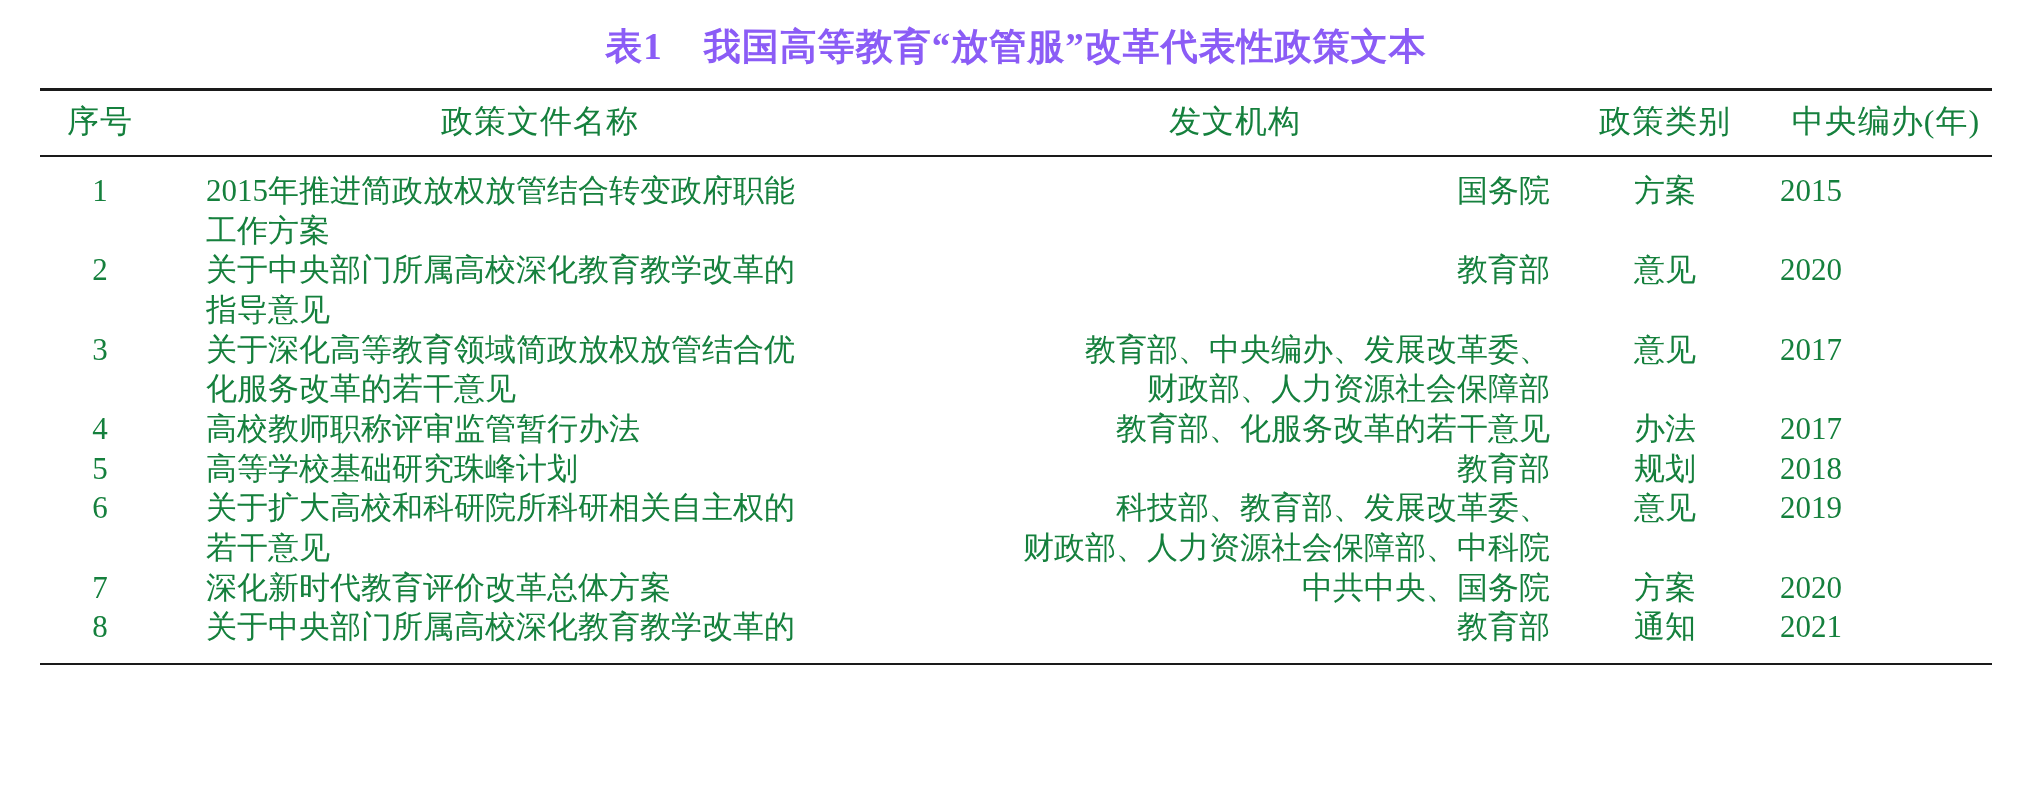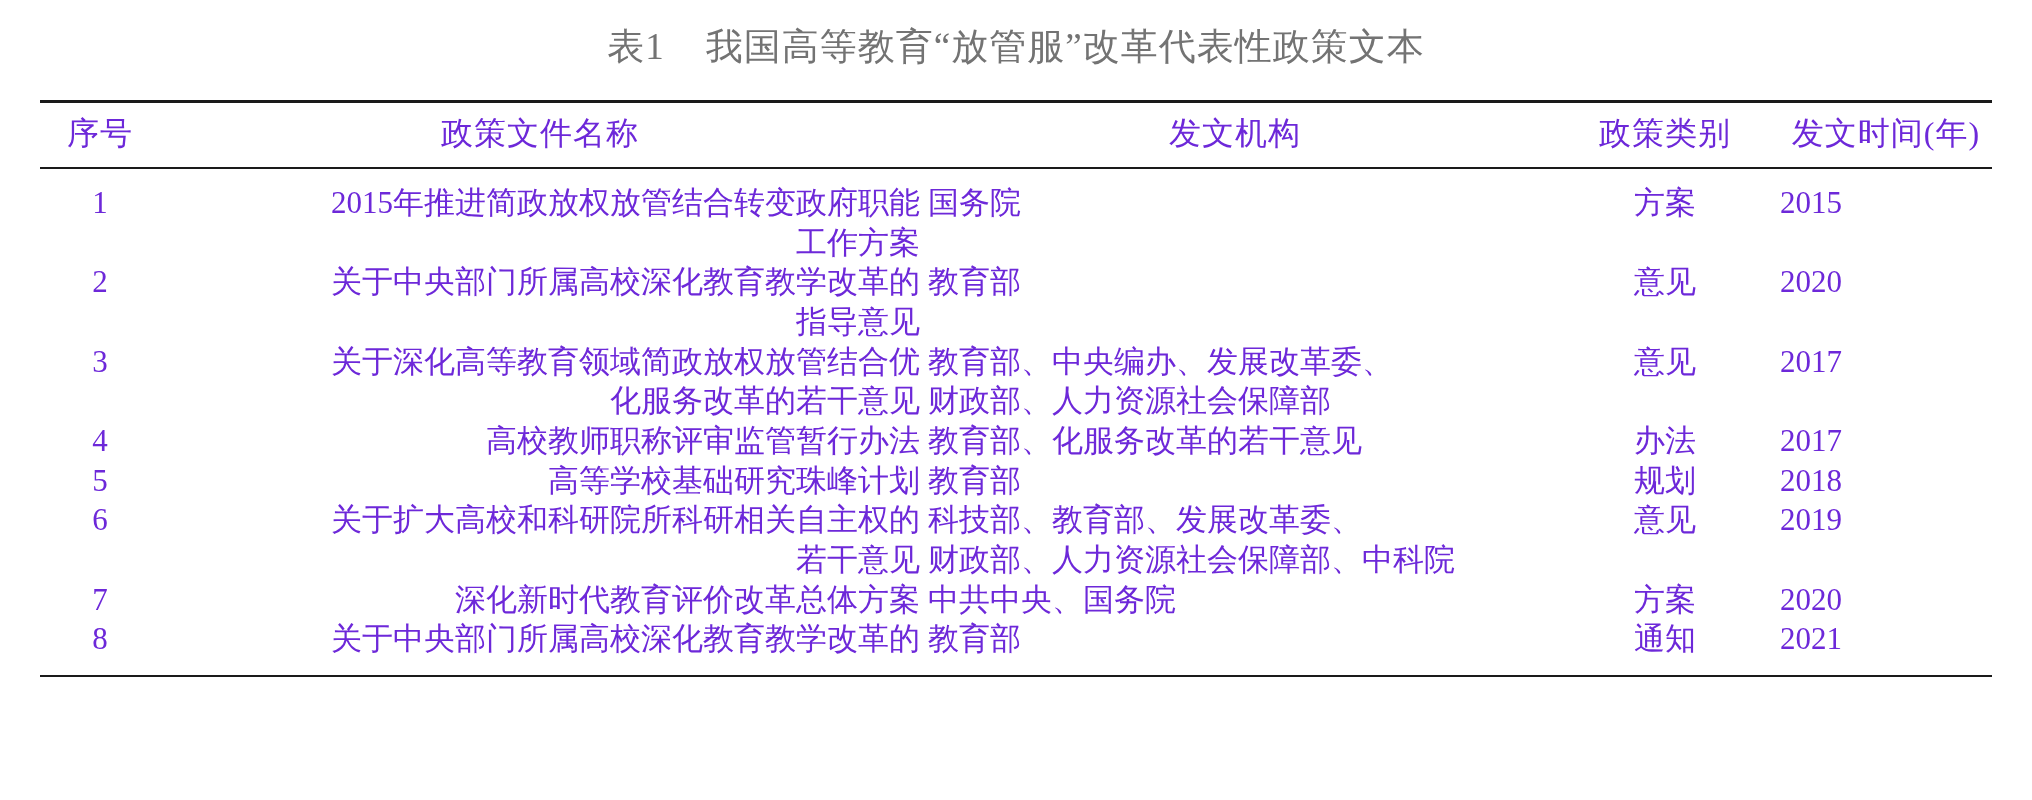--- a/index.html
+++ b/index.html
@@ -19,59 +19,59 @@
     height: 800px;
     position: relative;
     box-sizing: border-box;
     padding: 0 40px;
   }
   .table-title {
     text-align: center;
     font-size: 37px;
     letter-spacing: 1px;
     padding-top: 22px;
-    padding-bottom: 28px;
-    font-weight: 400;
-    color: #737373;
+    padding-bottom: 16px;
+    font-weight: 700;
+    color: #8b5cf6;
     white-space: pre;
   }
   table.policy-table {
     width: 1952px;
     border-collapse: collapse;
     table-layout: fixed;
     font-size: 31px;
   }
   table.policy-table th,
   table.policy-table td {
     padding: 0;
     vertical-align: top;
     font-weight: normal;
-    color: #6d28d9;
+    color: #15803d;
   }
   thead tr.head-row th {
     padding: 9px 0 11px 0;
     font-size: 32px;
     text-align: center;
     border-top: 3px solid #1a1a1a;
     border-bottom: 2px solid #1a1a1a;
     letter-spacing: 1px;
   }
   tbody tr td {
     padding: 9px 0 8px 0;
     line-height: 1.28;
   }
   tbody tr:first-child td {
     padding-top: 14px;
   }
   tbody tr:last-child td {
     padding-bottom: 16px;
   }
   .col-no    { width: 120px;  text-align: center; }
-  .col-name  { width: 760px;  text-align: right; padding-left: 46px !important; box-sizing: border-box; }
-  .col-org   { width: 630px;  text-align: left; padding-left: 8px !important; box-sizing: border-box; }
+  .col-name  { width: 760px;  text-align: left; padding-left: 46px !important; box-sizing: border-box; }
+  .col-org   { width: 630px;  text-align: right; padding-left: 8px !important; box-sizing: border-box; }
   .col-type  { width: 230px;  text-align: center; }
   .col-year  { width: 212px;  text-align: left; }
   .head-row .col-name { text-align: center; padding-left: 0 !important; }
   .head-row .col-org  { text-align: center; padding-left: 0 !important; }
   .line-break { display: block; }
   .bottom-rule {
     width: 1952px;
     border-bottom: 2px solid #1a1a1a;
     height: 0;
     margin: 0;
@@ -85,21 +85,21 @@
 
   <div class="table-title">表1    我国高等教育“放管服”改革代表性政策文本</div>
 
   <table class="policy-table">
     <thead>
       <tr class="head-row">
         <th class="col-no">序号</th>
         <th class="col-name">政策文件名称</th>
         <th class="col-org">发文机构</th>
         <th class="col-type">政策类别</th>
-        <th class="col-year">发文时间(年)</th>
+        <th class="col-year">中央编办(年)</th>
       </tr>
     </thead>
     <tbody>
 
       <tr>
         <td class="col-no num">1</td>
         <td class="col-name">
           <span class="line-break">2015年推进简政放权放管结合转变政府职能</span>
           <span class="line-break">工作方案</span>
         </td>

